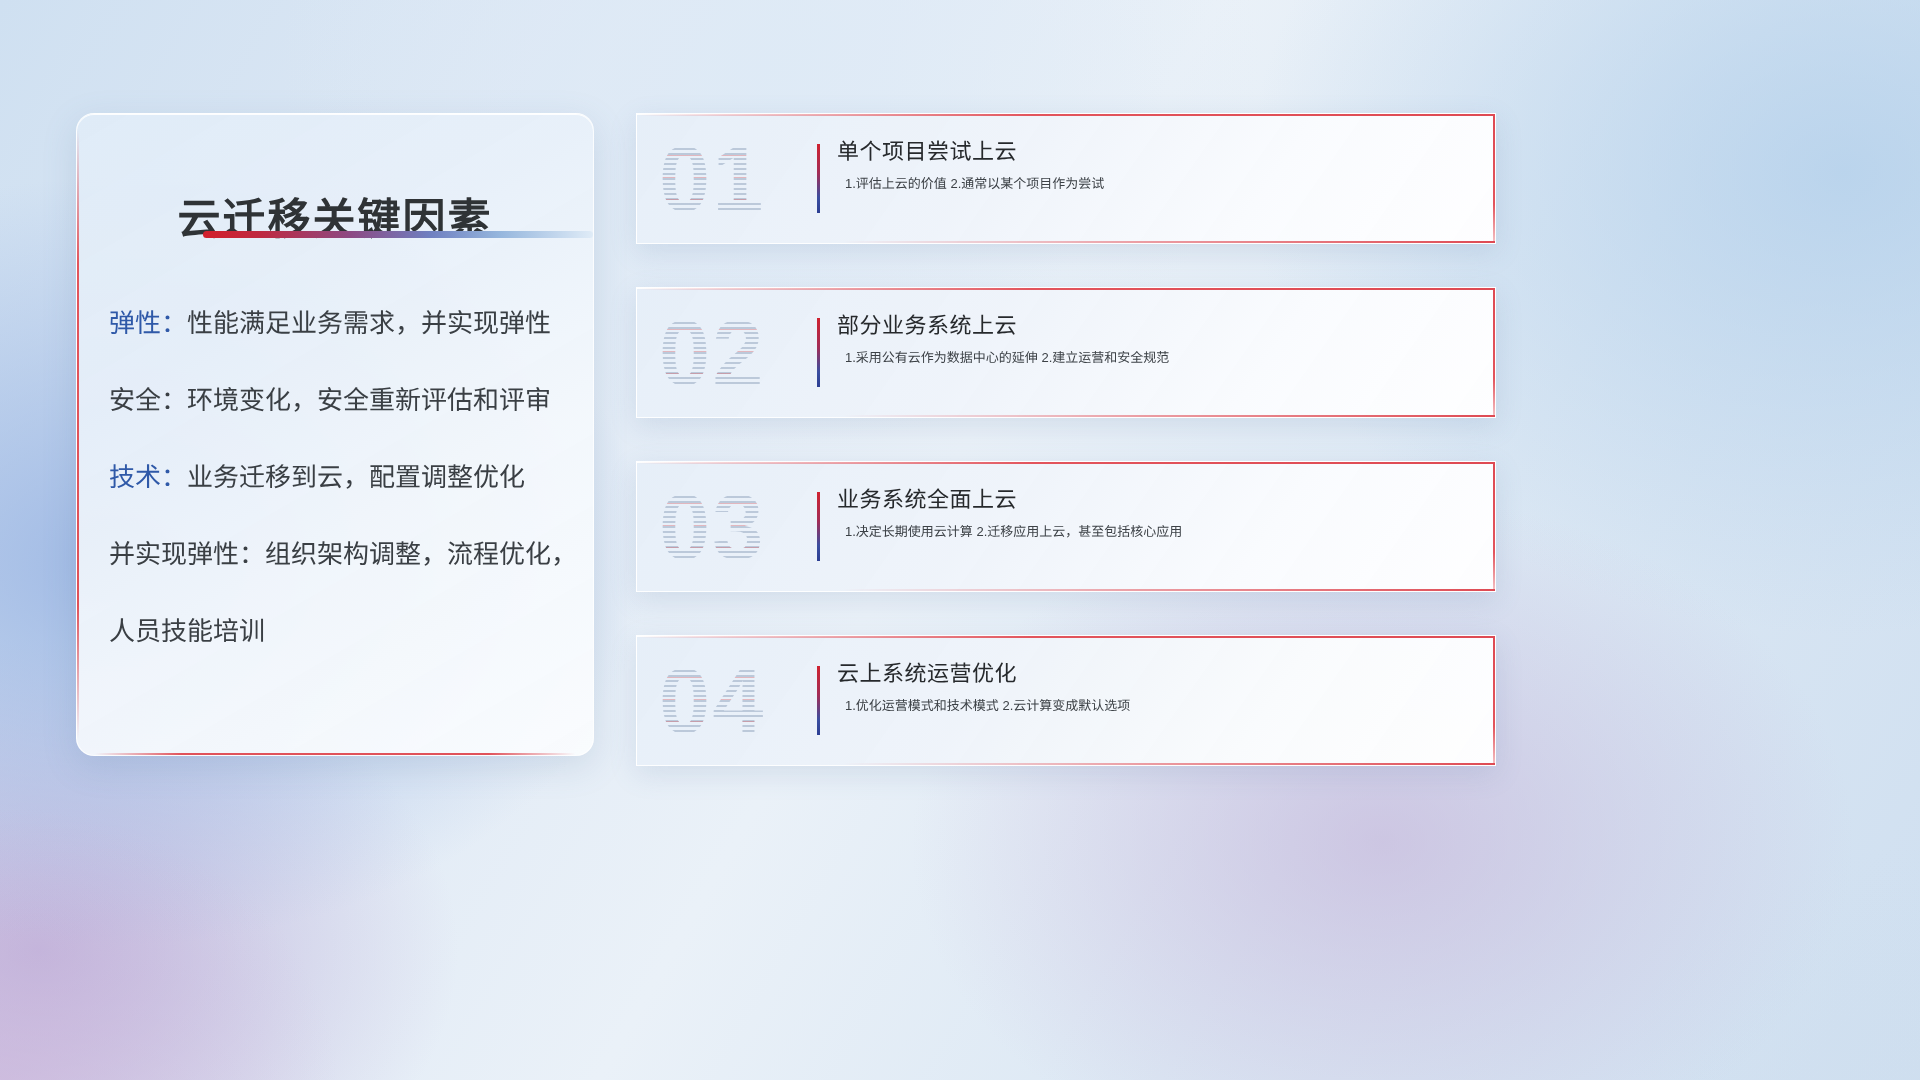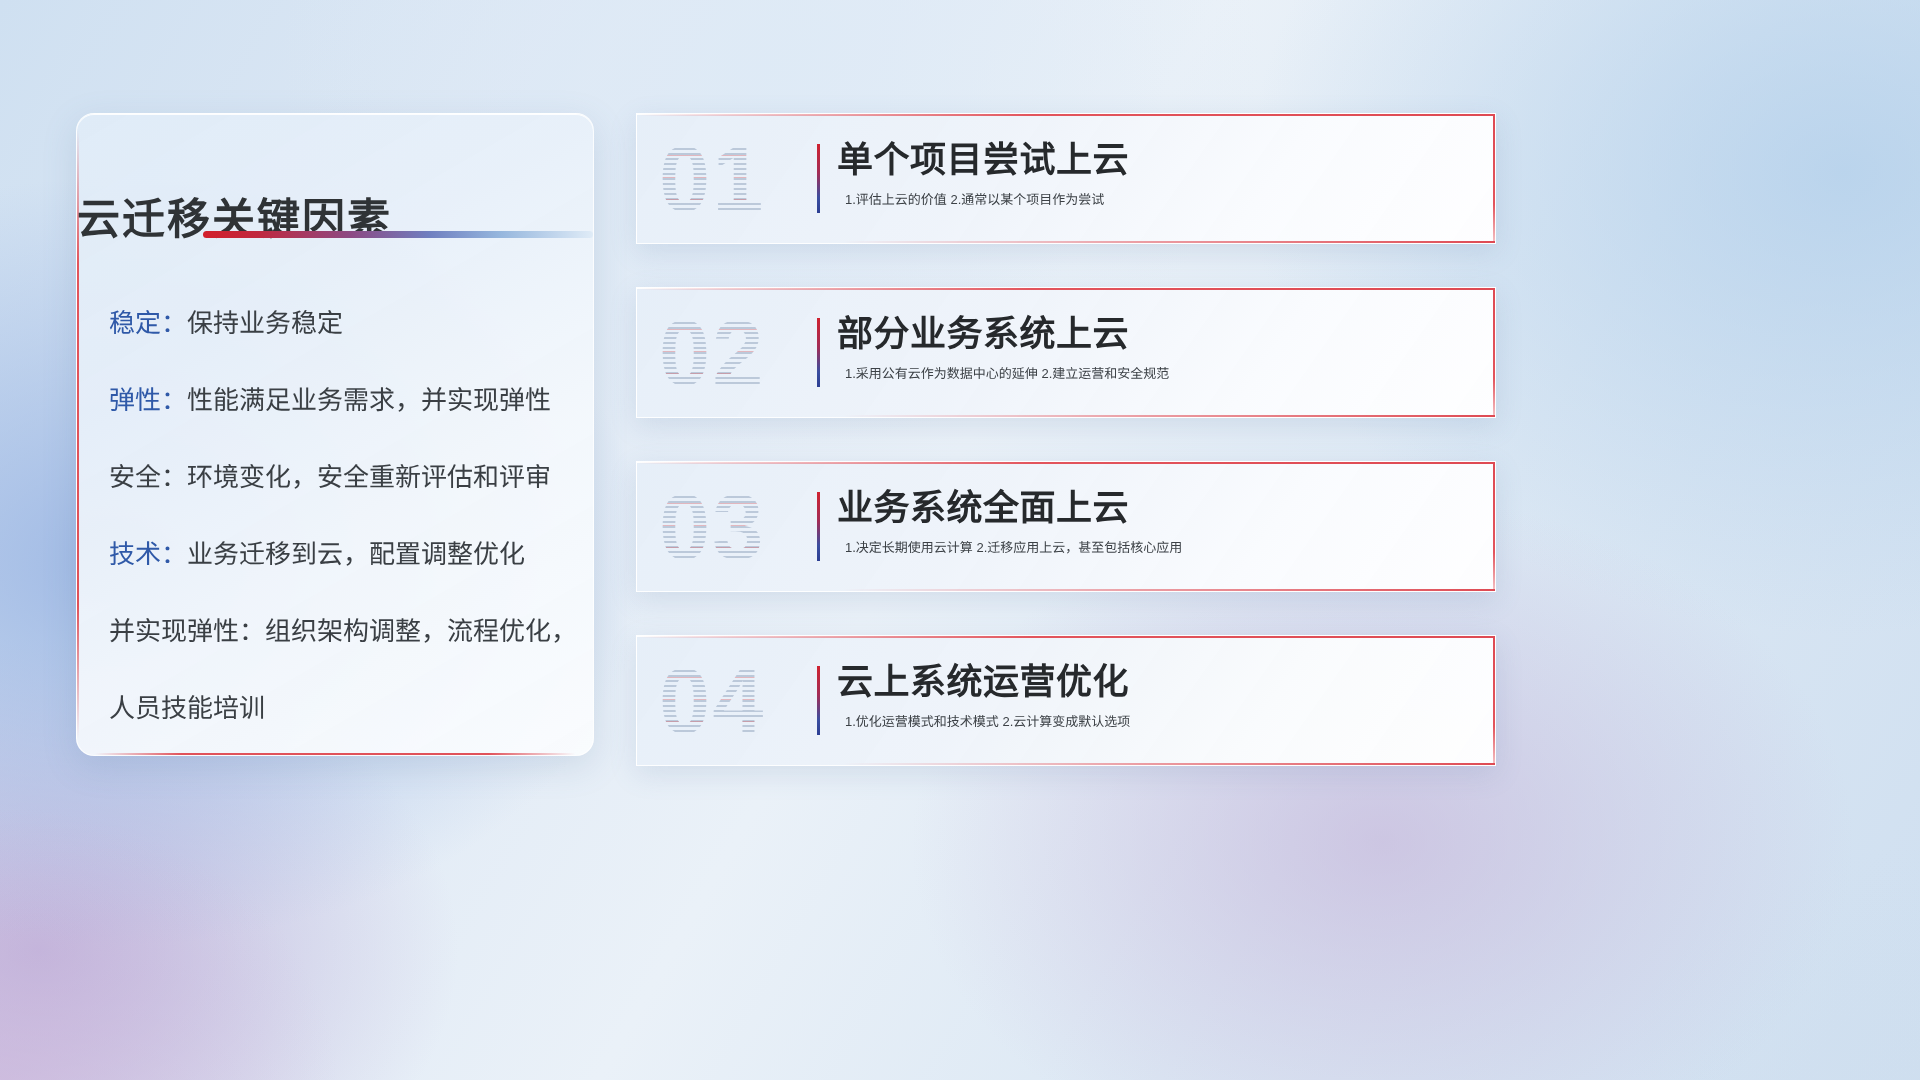--- a/index.html
+++ b/index.html
@@ -50,21 +50,21 @@
     background:linear-gradient(180deg,rgba(226,92,99,0) 0%,#e2545c 22%,#e0525a 78%,rgba(226,92,99,0) 100%);
     border-radius:2px;
   }
   .left-panel .edge-red-b{
     position:absolute;left:18px;right:18px;bottom:0;height:2px;
     background:linear-gradient(90deg,rgba(226,92,99,0) 0%,#e0525a 18%,#e0525a 82%,rgba(226,92,99,0) 100%);
   }
 
   .panel-title{
     position:absolute;left:0;right:0;top:41px;
-    text-align:left;
+    text-align:center;
     font-size:43px;font-weight:700;letter-spacing:2px;
     color:#2f3336;
   }
   .title-rule{
     position:absolute;left:126px;top:117px;width:390px;height:7px;
     border-radius:4px;
     background:linear-gradient(90deg,#d21f2b 0%,#c0283f 14%,#8c4a84 38%,#6f7fc0 58%,#95b6dd 76%,rgba(200,222,241,0.35) 100%);
   }
 
   .factor-list{
@@ -133,21 +133,21 @@
     opacity:0.7;user-select:none;pointer-events:none;
   }
 
   .divider{
     position:absolute;left:180px;top:30px;bottom:30px;width:3px;
     background:linear-gradient(180deg,#cf2230 0%,#a32c55 42%,#3a4ea0 78%,#2c3f93 100%);
   }
 
   .card-body{position:absolute;left:200px;right:30px;top:26px;}
   .card-heading{
-    font-size:36px;font-weight:700;color:#26292c;line-height:1.1;
+    font-size:22px;font-weight:400;color:#26292c;line-height:1.1;
     margin:0 0 12px 0;letter-spacing:0.5px;
   }
   .card-sub{
     font-size:13px;color:#3c4146;line-height:1.2;margin:8px;white-space:nowrap;
   }
 </style>
 </head>
 <body>
 
 <div id="slide"></div>
@@ -156,23 +156,20 @@
 
   <section class="left-panel">
     <span class="edge-red"></span>
     <span class="edge-red-b"></span>
 
     <h1 class="panel-title">云迁移关键因素</h1>
     <span class="title-rule"></span>
 
     <div class="factor-list">
       <div class="factor-row">
-        <span class="k">稳定：</span><span class="v">保持业务稳定</span>
-      </div>
-      <div class="factor-row">
         <span class="k">弹性：</span><span class="v">性能满足业务需求，并实现弹性</span>
       </div>
       <div class="factor-row">
         <span class="k plain">安全：</span><span class="v">环境变化，安全重新评估和评审</span>
       </div>
       <div class="factor-row">
         <span class="k">技术：</span><span class="v">业务迁移到云，配置调整优化</span>
       </div>
       <div class="factor-row">
         <span class="k plain">并实现弹性：</span><span class="v">组织架构调整，流程优化，</span>

